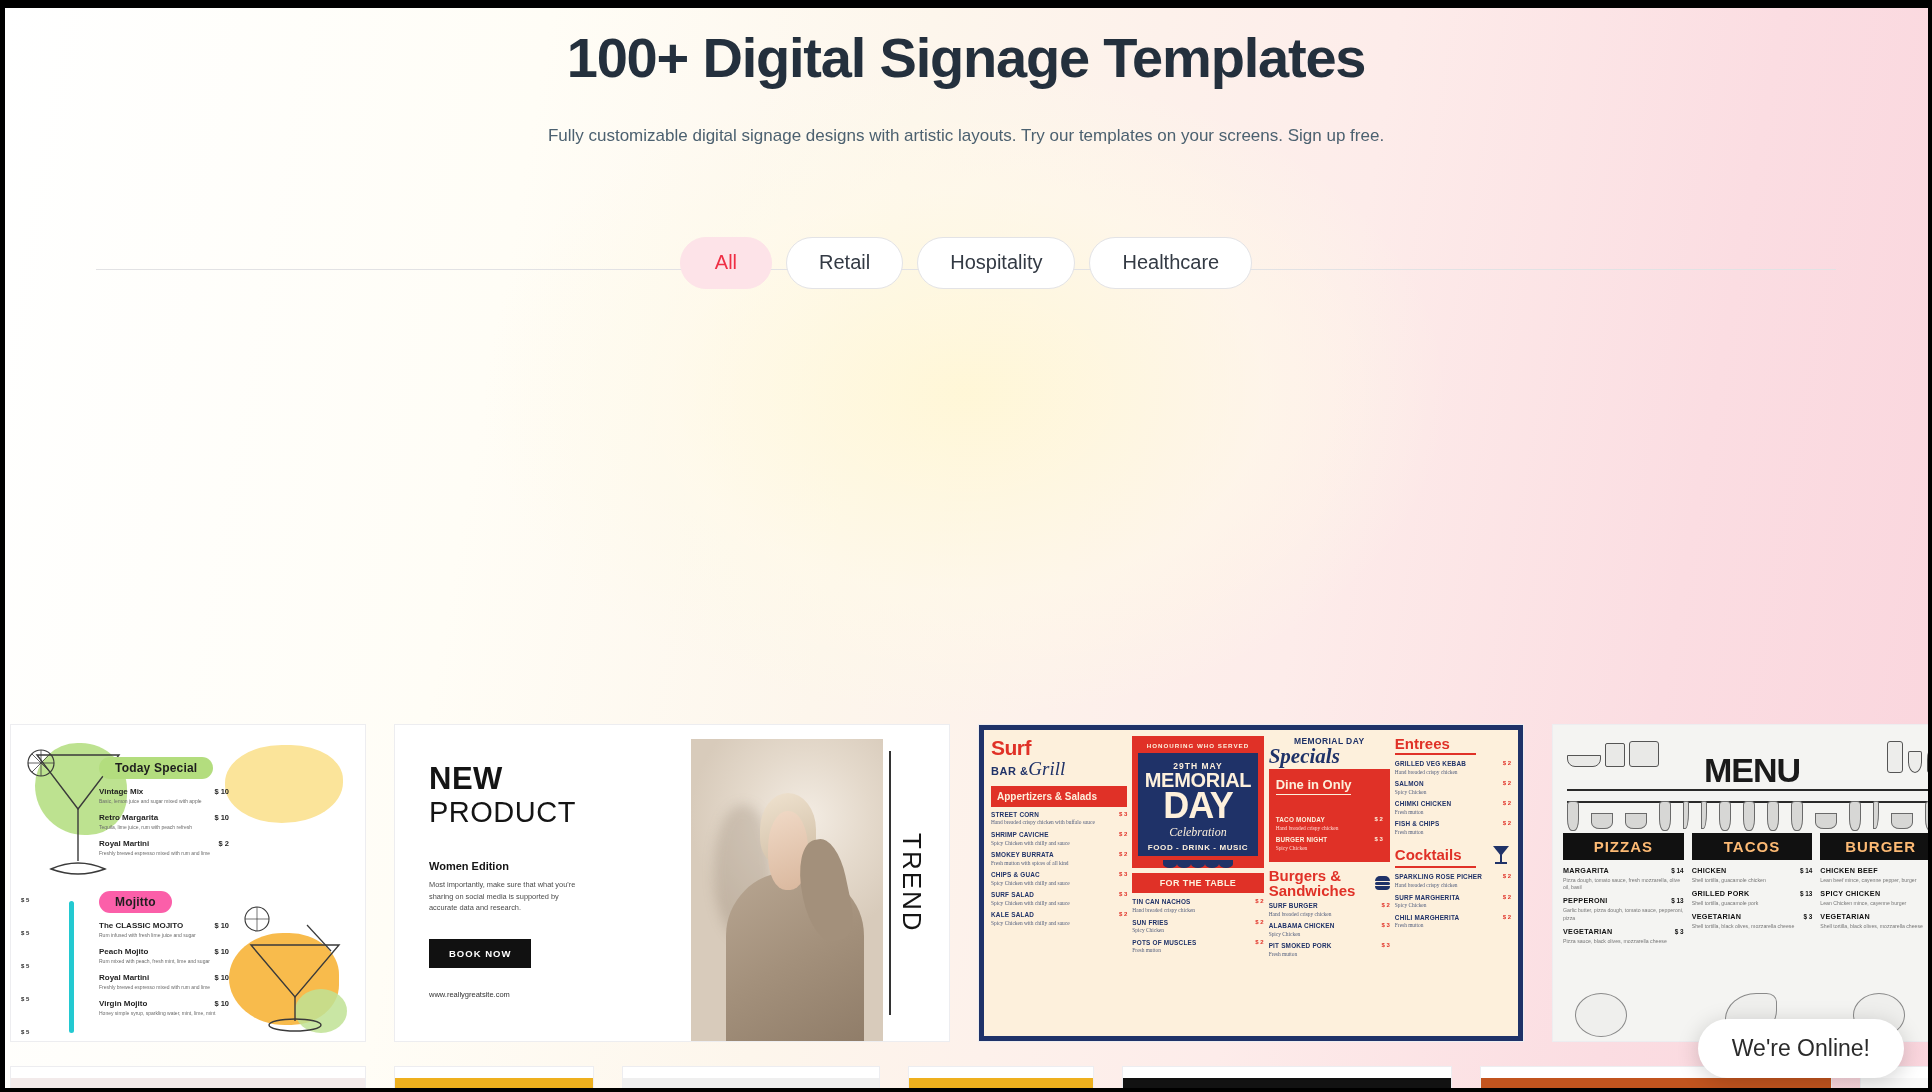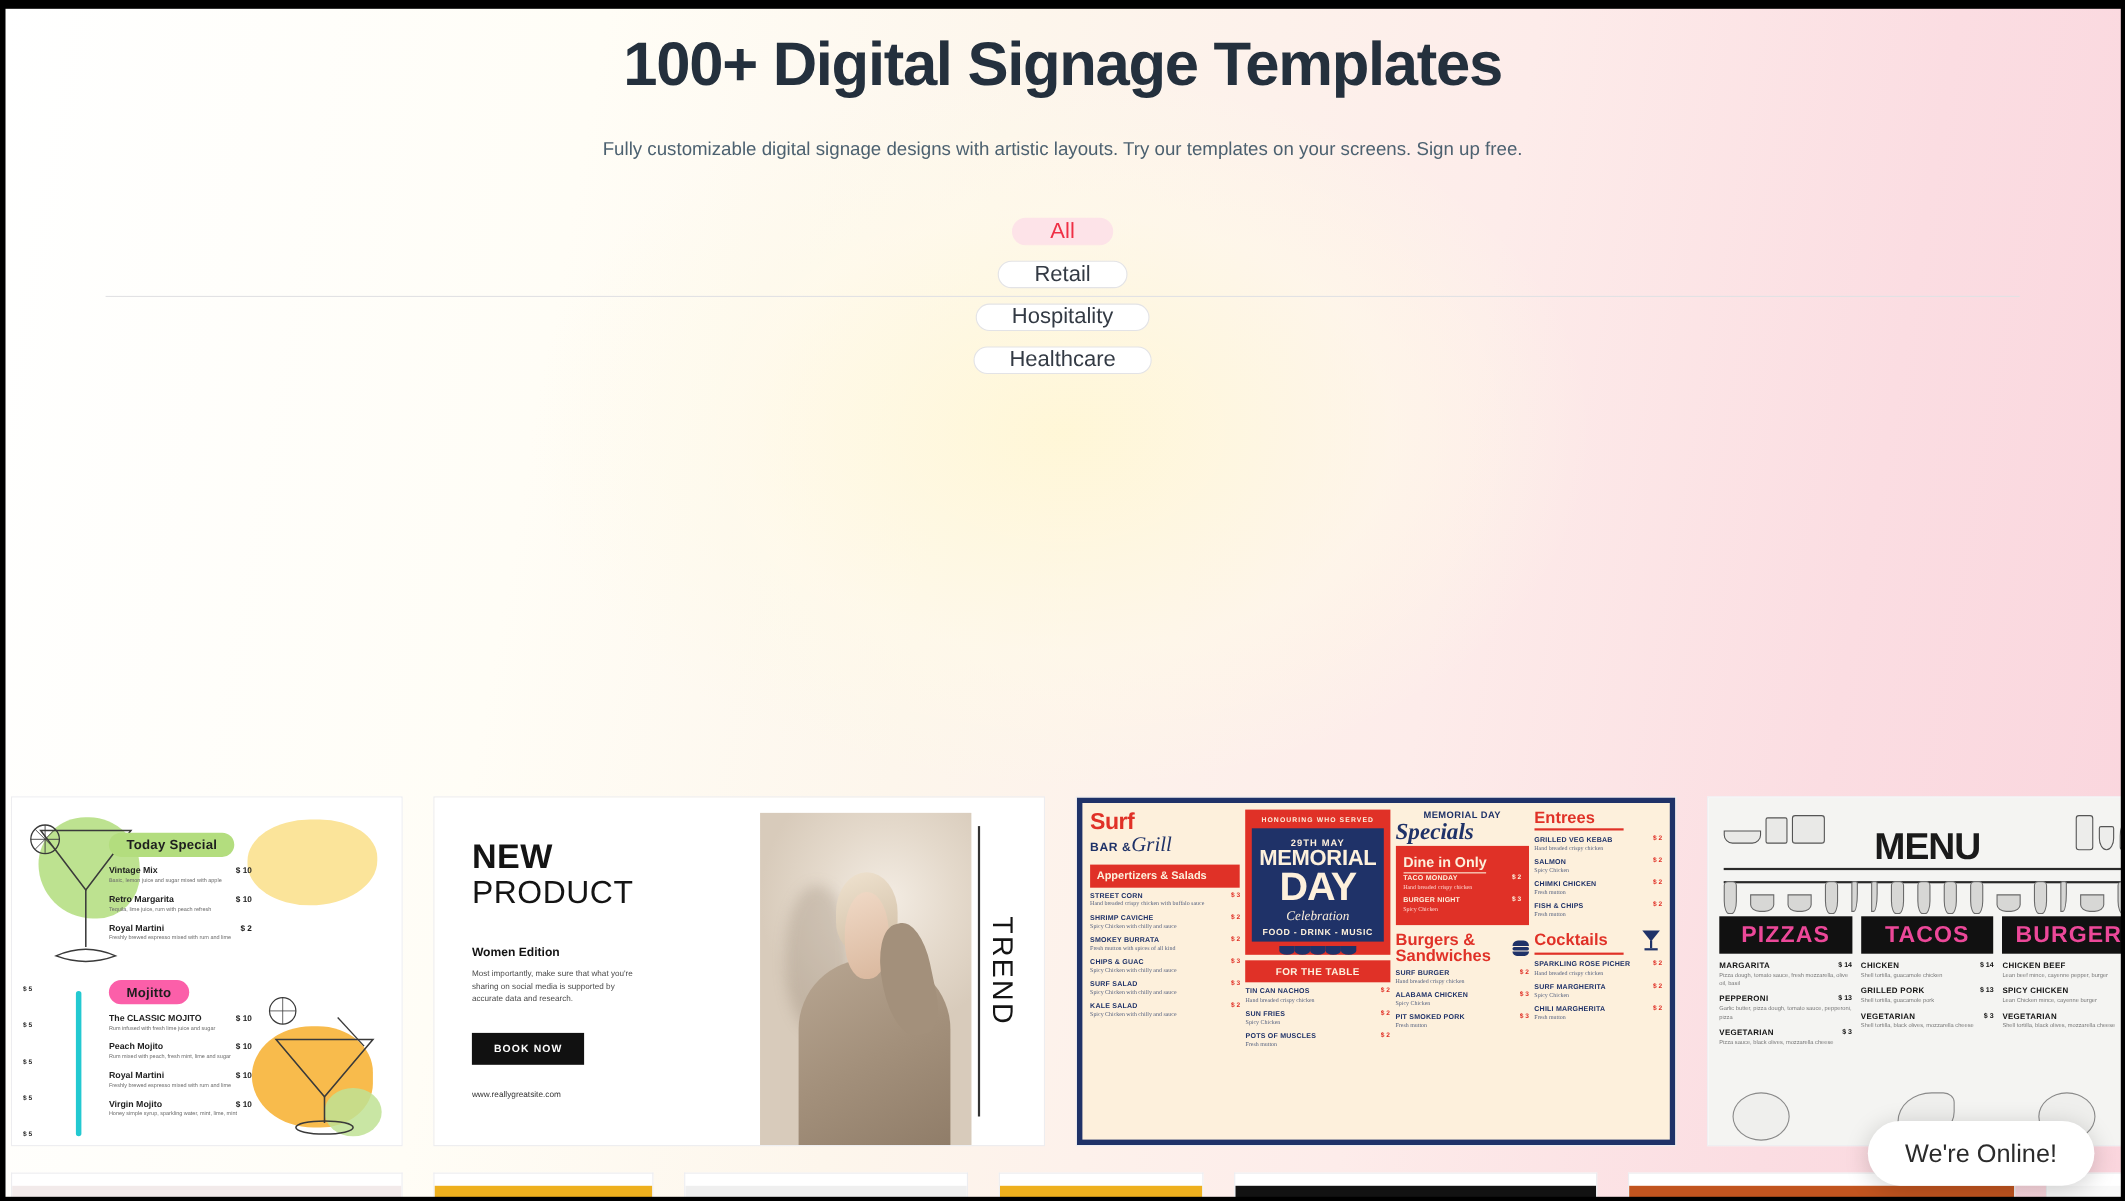--- a/index.html
+++ b/index.html
@@ -47,23 +47,22 @@
     font-family: "Liberation Sans", sans-serif;
     letter-spacing: .2px;
     cursor: pointer;
     box-shadow: 0 8px 22px rgba(233,40,70,0.28);
   }
   
   .filters {
     position: relative;
     margin-top: 88px;
     height: 64px;
-    display: flex; align-items: center; justify-content: center;
+    display: flex; align-items: flex-start; justify-content: center;
     gap: 14px;
-    flex-direction: column;
   }
   .filters::before {
     content: ""; position: absolute; left: 96px; right: 96px; top: 50%;
     height: 1px; background: #e2e2e4; z-index: 0;
   }
   .chip {
     position: relative; z-index: 1;
     display: inline-flex; align-items: center; justify-content: center;
     height: 52px; padding: 0 32px;
     border-radius: 30px;
@@ -209,21 +208,21 @@
   .md-mem { font-size:20px; font-weight:700; color:#fdf0dc; line-height:.95; letter-spacing:-.3px; }
   .md-day { font-size:36px; font-weight:700; color:#fdf0dc; line-height:.9; letter-spacing:-1px; }
   .md-celeb { font-size:12px; color:#fdf0dc; font-style:italic; font-family:"Liberation Serif", serif; margin:3px 0; }
   .md-fdm { font-size:8px; font-weight:700; color:#fdf0dc; letter-spacing:.6px; margin-top:3px; }
   .md-scallop { display:flex; justify-content:center; gap:0; margin-top:4px; }
   .md-scallop i { display:block; width:14px; height:8px; background:#1f3268; border-radius:0 0 50% 50%; }
   .md-fortable { background:#e03127; color:#fdf0dc; text-align:center; font-size:9px; font-weight:700; padding:5px 0; margin-top:5px; letter-spacing:.4px; }
   .md-memday { font-size:8.5px; font-weight:700; color:#1f3268; letter-spacing:.4px; text-align:center; }
   .md-specials { font-size:21px; color:#1f3268; font-style:italic; font-weight:700; font-family:"Liberation Serif", serif; line-height:1; }
   .md-redbox { background:#e03127; padding:6px 7px; margin-top:2px; }
-  .md-dine { font-size:13px; font-weight:700; color:#fdf0dc; border-bottom:1.5px solid #fdf0dc; display:inline-block; padding-bottom:2px; margin-bottom:1px; }
+  .md-dine { font-size:13px; font-weight:700; color:#fdf0dc; border-bottom:1.5px solid #fdf0dc; display:inline-block; padding-bottom:2px; margin-bottom:21px; }
   .md-redbox .md-name { color:#fdf0dc; }
   .md-redbox .md-price { color:#fdf0dc; }
   .md-redbox .md-desc { color:#ffd9d2; }
   .md-h2 { font-size:15px; font-weight:700; color:#e03127; line-height:1.0; }
   .md-underline { height:2px; background:#e03127; width:70%; margin:2px 0 5px; }
   .md-hrow { display:flex; align-items:center; justify-content:space-between; }
   .icon-burger { width:22px; height:14px; position:relative; }
   .icon-burger i { position:absolute; left:0; right:0; background:#1f3268; border-radius:6px; }
   .icon-burger i:nth-child(1){ top:0; height:5px; border-radius:7px 7px 0 0; }
   .icon-burger i:nth-child(2){ top:6px; height:2.5px; }
@@ -250,22 +249,22 @@
   .pot.p2 { width:20px; height:24px; border-radius:2px; }
   .pot.p3 { width:30px; height:26px; border-radius:3px; }
   .sk-jars { position:absolute; right:4px; top:6px; display:flex; align-items:flex-end; gap:5px; }
   .jar { border:1.4px solid #555; background:#ededeb; }
   .jar.j1 { width:16px; height:32px; border-radius:3px; }
   .jar.j2 { width:14px; height:22px; border-radius:2px 2px 50% 50%; }
   .jar.j3 { width:10px; height:26px; border-radius:50% 50% 3px 3px; }
   .sk-cols { display:flex; gap:8px; margin-top:12px; }
   .sk-col { flex:1; }
   .sk-head {
-    background:#111; color:#ec4899; text-align:center;
-    font-size:21px; font-weight:700; letter-spacing:1px;
+    background:#111; color:#fdba74; text-align:center;
+    font-size:15px; font-weight:700; letter-spacing:1px;
     padding:5px 4px; margin-bottom:7px;
   }
   .sk-item { margin-bottom:6px; }
   .sk-item-top { display:flex; justify-content:space-between; gap:4px; }
   .sk-name { font-size:7.2px; font-weight:700; color:#111; line-height:1.1; letter-spacing:.3px; }
   .sk-price { font-size:6.4px; font-weight:700; color:#111; white-space:nowrap; }
   .sk-desc { font-size:5.2px; color:#777; line-height:1.4; margin-top:2px; }
   .sk-food { position:absolute; bottom:4px; width:52px; height:44px; border:1.4px solid #8a8a8a; border-radius:50%; background:#efefed; }
   .sk-food.f1 { left:22px; }
   .sk-food.f2 { left:172px; border-radius:60% 20% 60% 20%; }

